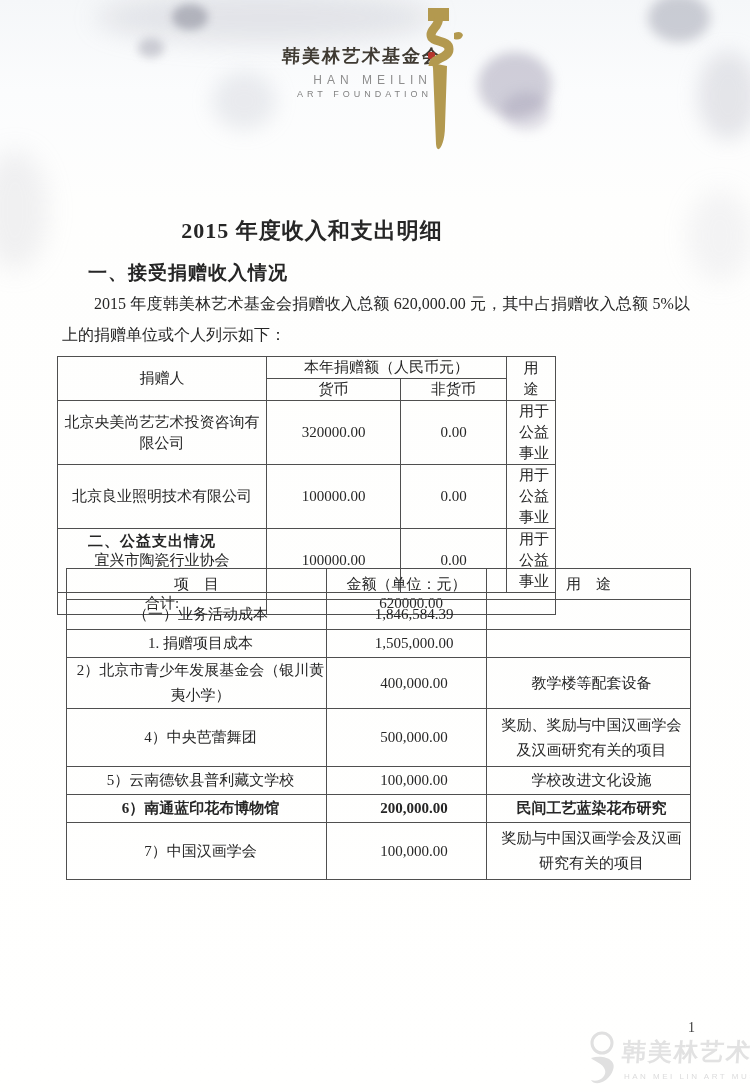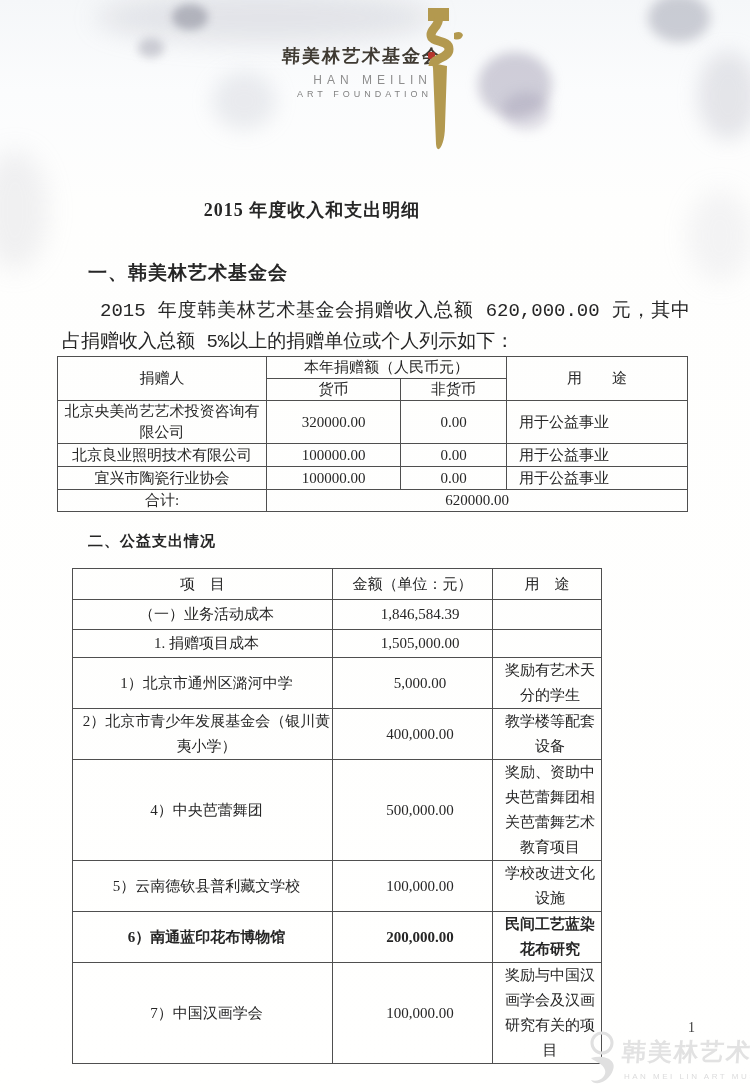--- a/index.html
+++ b/index.html
@@ -31,38 +31,38 @@
   .seal{position:absolute;left:428px;top:52px;width:7px;height:7px;border-radius:2px;background:#b5342c;}
   .logo-en1{position:absolute;left:300px;top:73px;width:132px;text-align:right;
     font-family:"Liberation Sans","DejaVu Sans",sans-serif;
     font-size:12px;letter-spacing:5px;color:#8e8e8e;white-space:nowrap;}
   .logo-en2{position:absolute;left:282px;top:89px;width:150px;text-align:right;
     font-family:"Liberation Sans","DejaVu Sans",sans-serif;
     font-size:9px;letter-spacing:4px;color:#828282;white-space:nowrap;}
   .gold-stroke{position:absolute;left:419px;top:8px;}
 
   
-  .doc-title{position:absolute;left:0;top:198px;width:624px;text-align:center;
-    font-size:18px;font-weight:bold;letter-spacing:1px;}
+  .doc-title{position:absolute;left:0;top:216px;width:624px;text-align:center;
+    font-size:22px;font-weight:bold;letter-spacing:1px;}
   .h1a{position:absolute;left:88px;top:260px;font-size:19px;font-weight:bold;letter-spacing:1px;}
   .h1b{position:absolute;left:88px;top:532px;font-size:15px;font-weight:bold;letter-spacing:1px;}
-  .intro{position:absolute;left:62px;top:296px;width:628px;font-size:19px;line-height:31px;
-    text-indent:2em;text-align:justify;font-family:Liberation Mono, monospace;}
+  .intro{position:absolute;left:62px;top:288px;width:628px;font-size:16px;line-height:31px;
+    text-indent:2em;text-align:justify;}
 
   
   table{border-collapse:collapse;table-layout:fixed;font-size:15px;color:#262626;}
   td{border:1px solid #4f4f4f;vertical-align:middle;padding:0;overflow:hidden;}
-  .t1{position:absolute;left:57px;top:356px;width:631px;border-radius:15px;}
+  .t1{position:absolute;left:57px;top:356px;width:499px;border-radius:15px;}
   .t1 td{text-align:center;line-height:21px;}
   .t1 .hrow td{height:21px;}
   .t1 .r0 td{height:42px;}
   .t1 .r1 td,.t1 .r2 td{height:22px;}
   .t1 .trow td{height:20px;}
   .t1 td.use{text-align:left;padding-left:12px;}
-  .t2{position:absolute;left:72px;top:568px;width:530px;border-radius:12px;}
+  .t2{position:absolute;left:66px;top:568px;width:625px;border-radius:12px;}
   .t2 td{text-align:center;line-height:25px;}
   .t2 .hrow td{height:30px;text-align:center;}
   .t2 td.item{padding-left:8px;}
   .t2 td.amt{padding-left:15px;}
   .t2 td.use{padding-left:10px;padding-right:4px;}
   .t2 .e0 td{height:29px;}
   .t2 .e1 td{height:27px;}
   .t2 .e2 td{height:27px;}
   .t2 .e3 td{height:47px;}
   .t2 .e4 td{height:57px;}
@@ -106,21 +106,21 @@
     <div class="logo-en2">ART FOUNDATION</div>
     <svg class="gold-stroke" width="48" height="150" viewBox="0 0 48 150">
       <rect x="9" y="0" width="21" height="13" fill="#b3994f"></rect>
       <path d="M20,8 C20,20 12,20 12,27 C12,35 30,31 30,41 C30,51 14,49 14,58" fill="none" stroke-width="9" stroke="#b3994f"></path>
       <path d="M13,55 L28,58 L26,118 C26,138 18,148 17,136 L14,60 Z" fill="#b3994f"></path>
       <path d="M35,25 q7,-3 9,2 q-2,6 -9,4 z" fill="#b3994f"></path>
     </svg>
   </div>
 
   <div class="doc-title">2015 年度收入和支出明细</div>
-  <div class="h1a">一、韩美林艺术基金会</div>
+  <div class="h1a">一、接受捐赠收入情况</div>
   <div class="intro">2015 年度韩美林艺术基金会捐赠收入总额 620,000.00 元，其中占捐赠收入总额 5%以上的捐赠单位或个人列示如下：</div>
 
   <table class="t1">
     <colgroup>
         <col style="width:209px">
         <col style="width:134px">
         <col style="width:106px">
         <col>
       </colgroup>
     <tbody>
@@ -175,34 +175,29 @@
     <tr class="e0">
       <td class="item">（一）业务活动成本</td>
       <td class="amt">1,846,584.39</td>
       <td class="use"></td>
     </tr>
     <tr class="e1">
       <td class="item">1. 捐赠项目成本</td>
       <td class="amt">1,505,000.00</td>
       <td class="use"></td>
     </tr>
-    <tr class="e2">
-      <td class="item">1）北京市通州区潞河中学</td>
-      <td class="amt">5,000.00</td>
-      <td class="use">奖励有艺术天分的学生</td>
-    </tr>
     <tr class="e3">
       <td class="item">2）北京市青少年发展基金会（银川黄夷小学）</td>
       <td class="amt">400,000.00</td>
       <td class="use">教学楼等配套设备</td>
     </tr>
     <tr class="e5">
       <td class="item">4）中央芭蕾舞团</td>
       <td class="amt">500,000.00</td>
-      <td class="use">奖励、资助中央芭蕾舞团相关芭蕾舞艺术教育项目</td>
+      <td class="use">奖励、奖励与中国汉画学会及汉画研究有关的项目</td>
     </tr>
     <tr class="e6">
       <td class="item">5）云南德钦县普利藏文学校</td>
       <td class="amt">100,000.00</td>
       <td class="use">学校改进文化设施</td>
     </tr>
     <tr class="e7">
       <td class="item">6）南通蓝印花布博物馆</td>
       <td class="amt">200,000.00</td>
       <td class="use">民间工艺蓝染花布研究</td>

